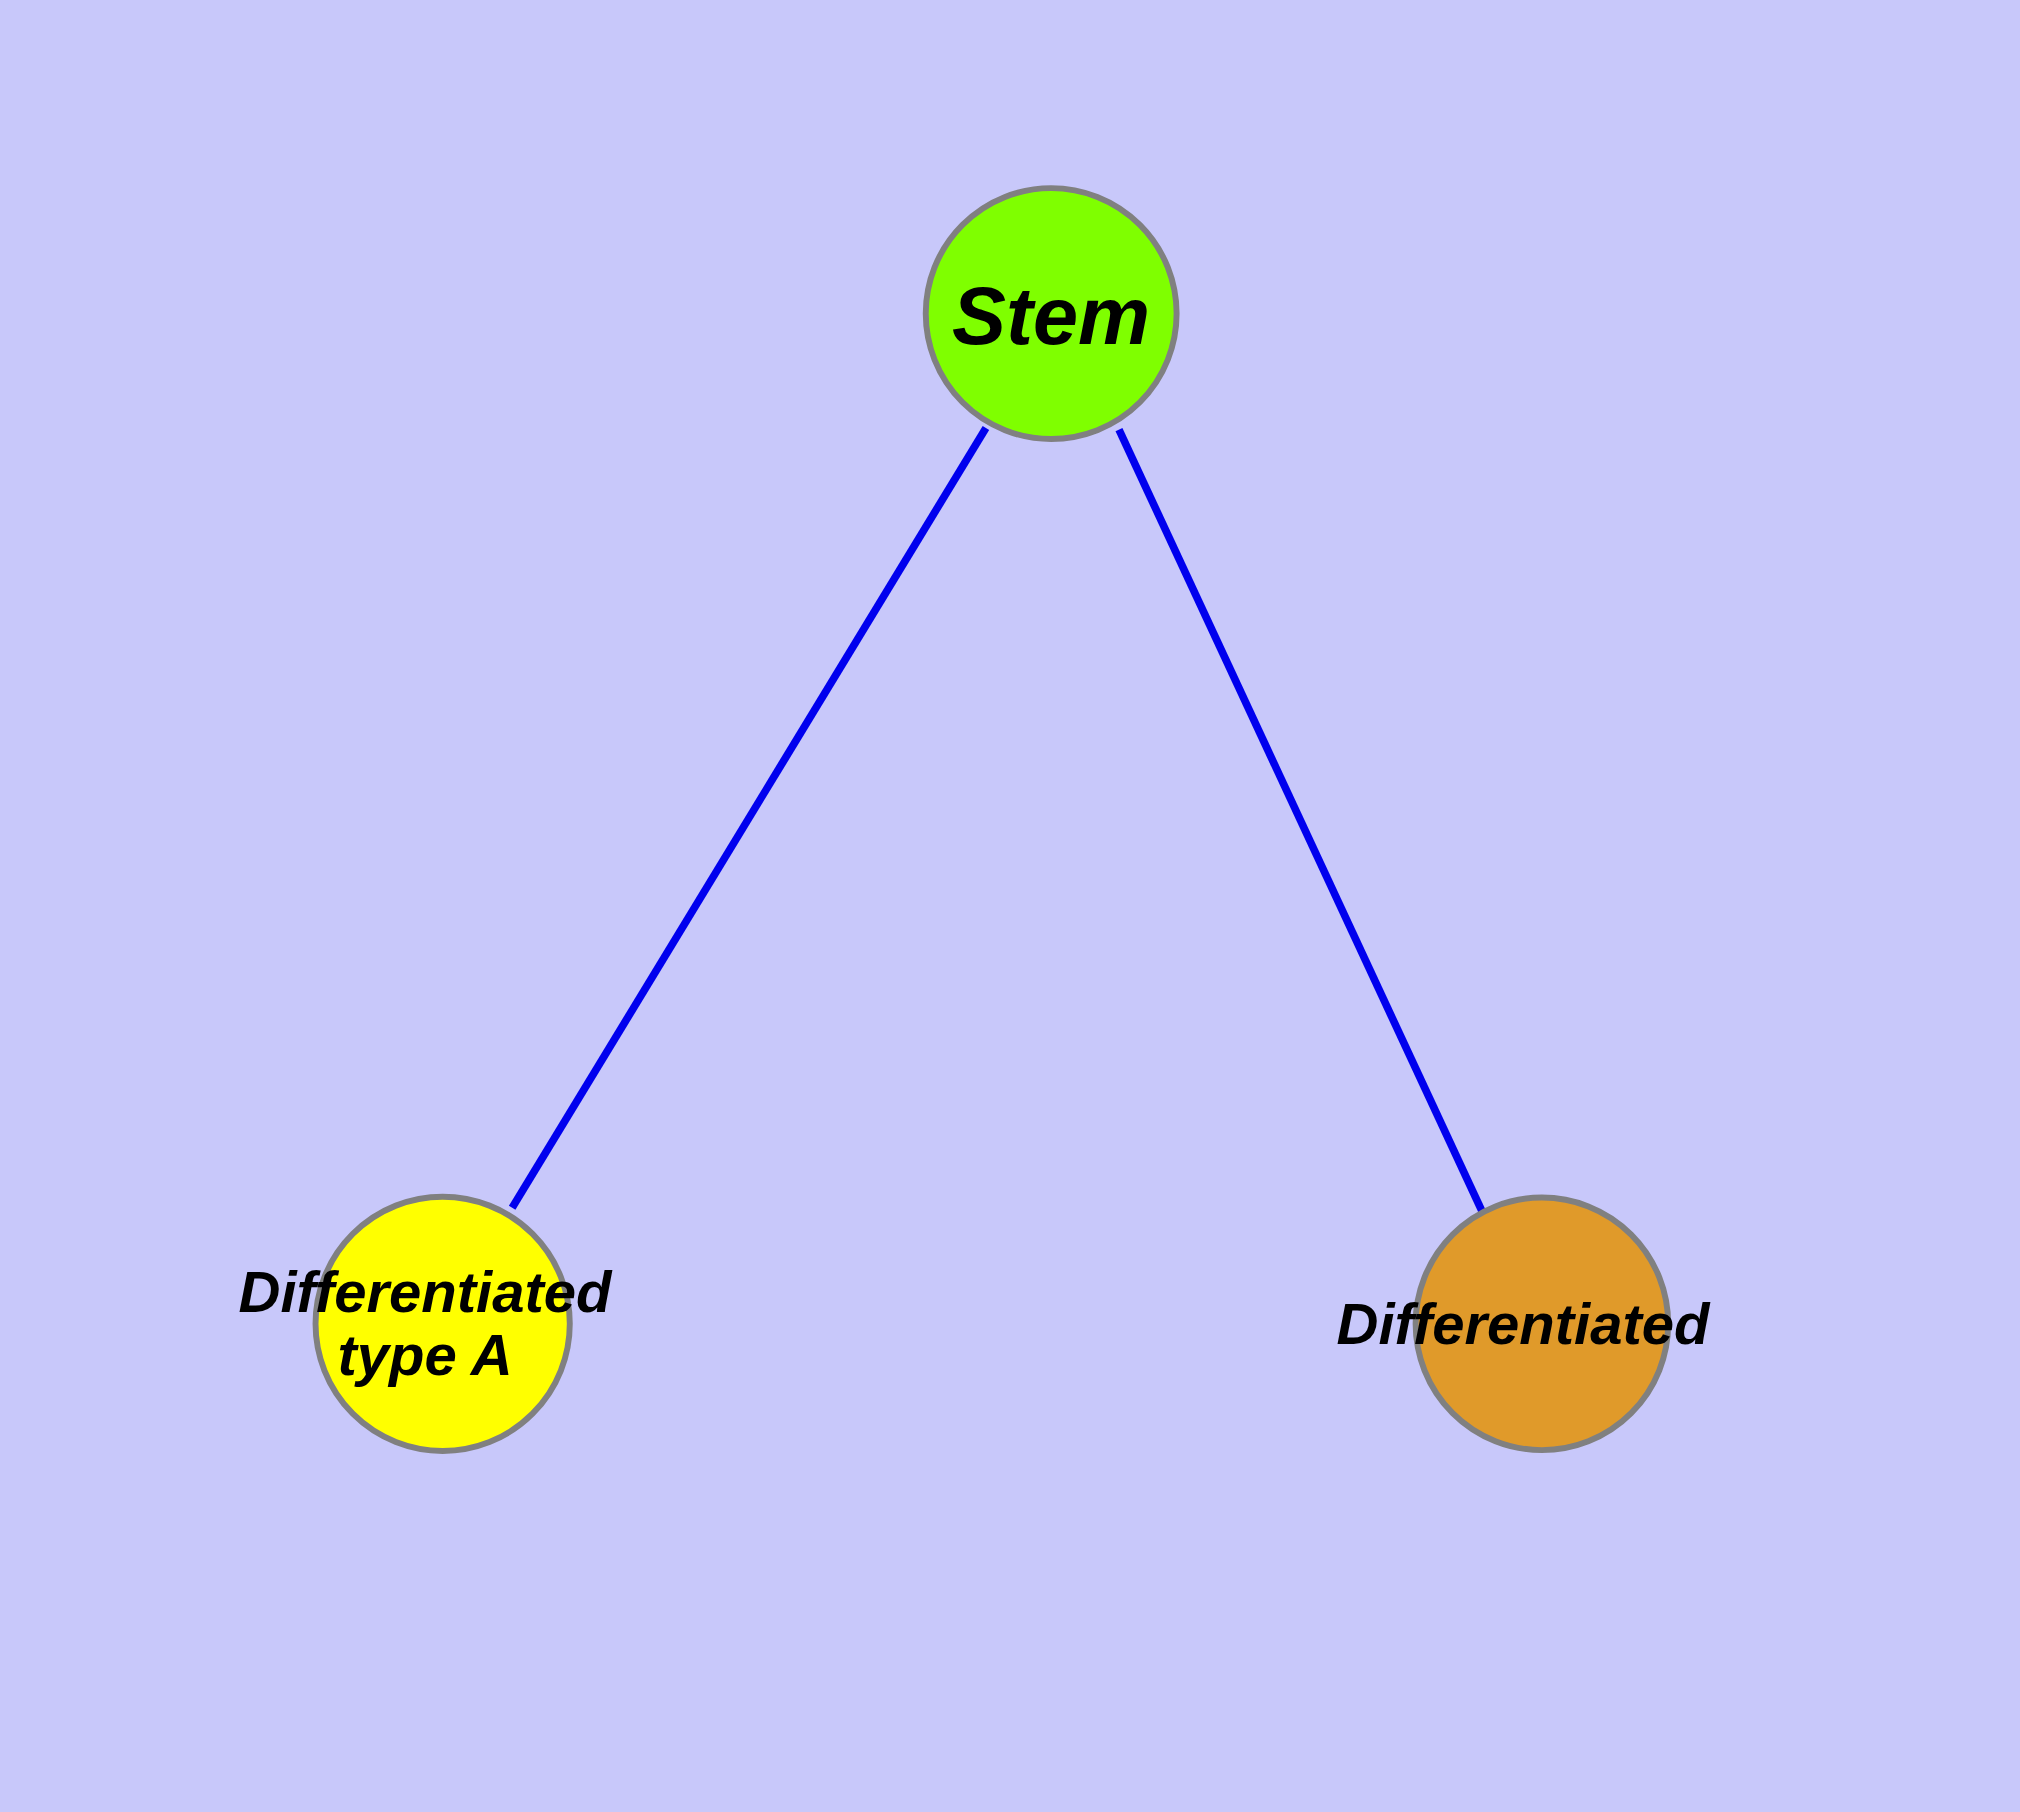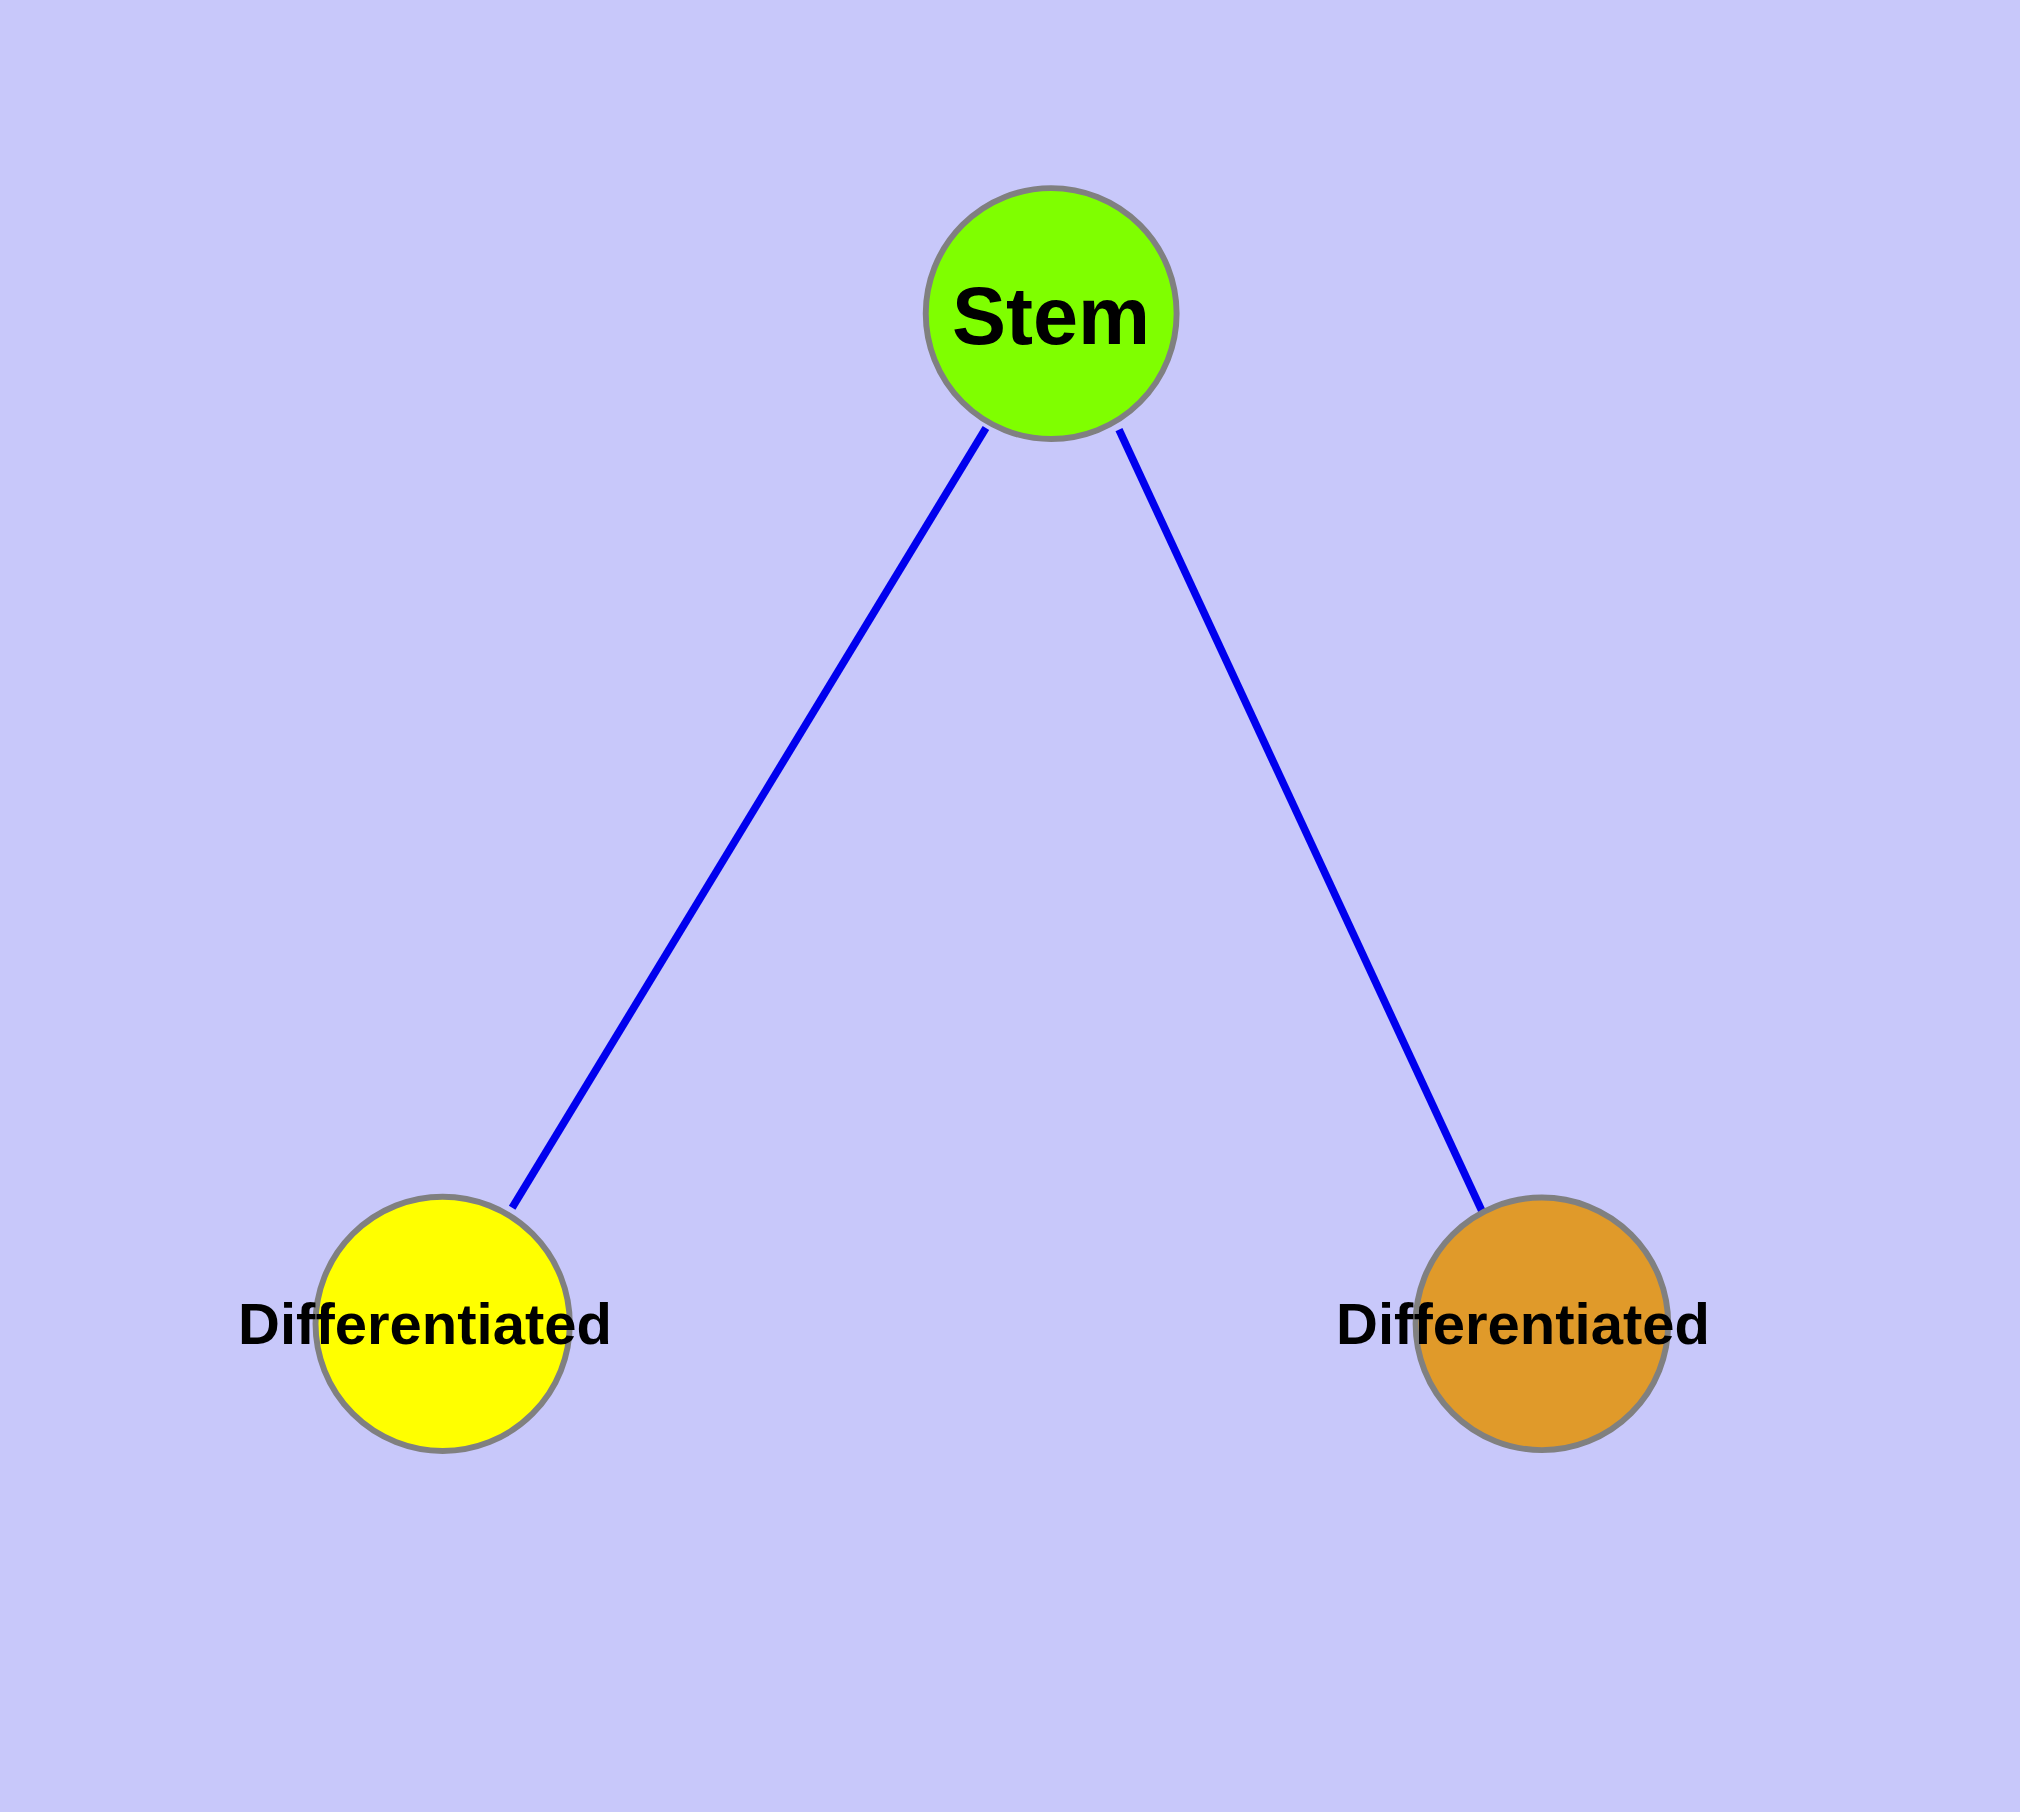--- a/index.html
+++ b/index.html
@@ -7,20 +7,21 @@
     margin: 0;
     padding: 0;
     background: #ffffff;
   }
   #stage {
     position: relative;
     width: 2021px;
     height: 1812px;
     overflow: hidden;
     font-family: "Liberation Sans", sans-serif;
+    font-style: italic;
   }
   #bg-rect {
     position: absolute;
     left: 0;
     top: 0;
     width: 100%;
     height: 100%;
   }
   #graph-svg {
     position: absolute;
@@ -60,18 +61,18 @@
       </g>
     <g id="node-layer">
         <circle cx="1240" cy="370" r="148" fill="#7fff00" stroke="#808080" stroke-width="7"></circle>
         <circle cx="522" cy="1562" r="150" fill="#ffff00" stroke="#808080" stroke-width="7"></circle>
         <circle cx="1819" cy="1562" r="149" fill="#e09a2a" stroke="#808080" stroke-width="7"></circle>
       </g>
   </svg>
 
   <div id="label-layer">
       <div class="node-label node-label-lg" style="left: 1051px; top: 317px; color: rgb(0, 0, 0);"><div>Stem</div></div>
-      <div class="node-label node-label-md" style="left: 425px; top: 1324px; color: rgb(0, 0, 0);"><div>Differentiated</div></div>
+      <div class="node-label node-label-md" style="left: 425px; top: 1324px; color: rgb(0, 0, 0);"><div>Differentiated</div><div>type A</div></div>
       <div class="node-label node-label-md" style="left: 1523px; top: 1324px; color: rgb(0, 0, 0);"><div>Differentiated</div></div>
     </div>
 
 </div>
 
 
 </body></html>

